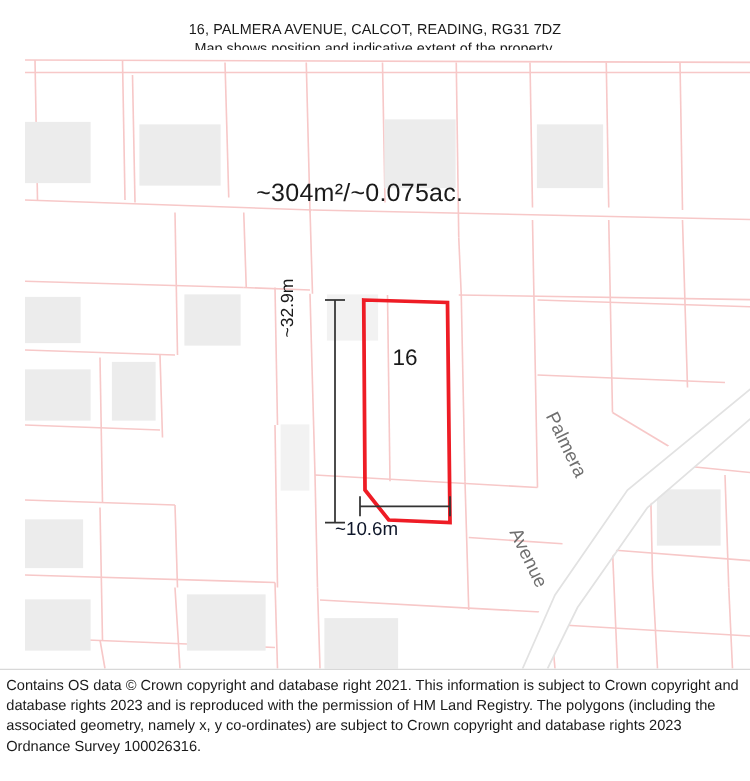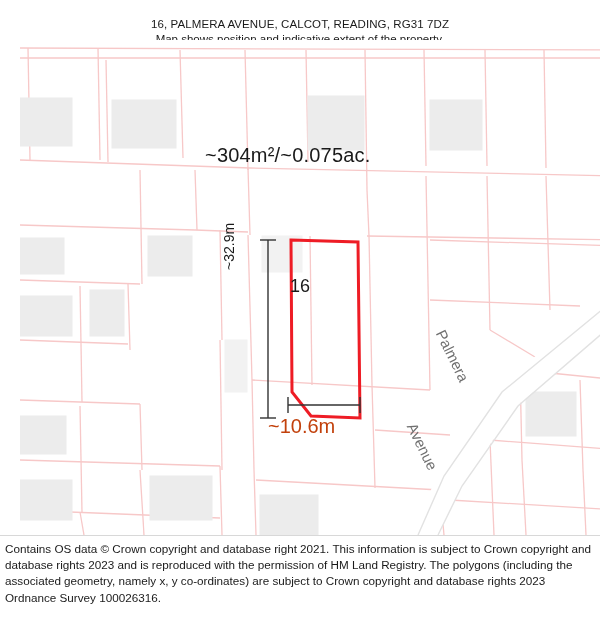--- a/index.html
+++ b/index.html
@@ -63,42 +63,42 @@
     left: 205px;
     top: 104px;
     font-size: 20px;
     color: #1a1a1a;
     letter-spacing: 0.2px;
     white-space: nowrap;
   }
   
   .plot-number {
     position: absolute;
-    left: 290px;
+    left: 314px;
     top: 236px;
     font-size: 18px;
     color: #1a1a1a;
   }
   
   .dim-v {
     position: absolute;
     left: 221px;
     top: 230px;
     font-size: 14px;
     color: #1a1a1a;
     transform: rotate(-90deg);
     transform-origin: left top;
     white-space: nowrap;
   }
   .dim-h {
     position: absolute;
     left: 268px;
     top: 375px;
-    font-size: 20px;
-    color: #c2410c;
+    font-size: 15px;
+    color: #0f172a;
     white-space: nowrap;
   }
   
   .street-a {
     position: absolute;
     left: 448px;
     top: 287px;
     font-size: 15px;
     color: #6f6f6f;
     transform: rotate(64deg);

